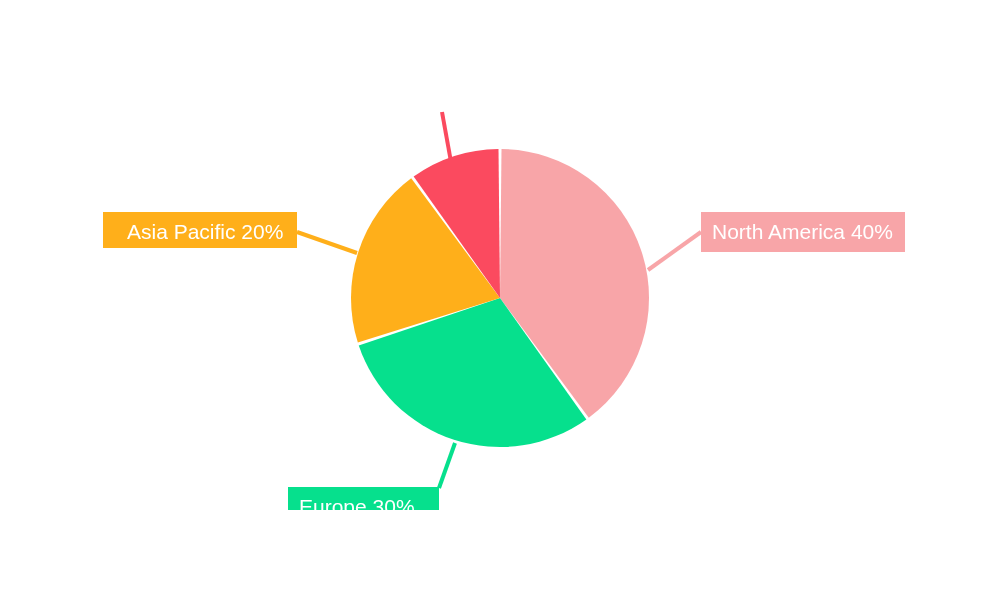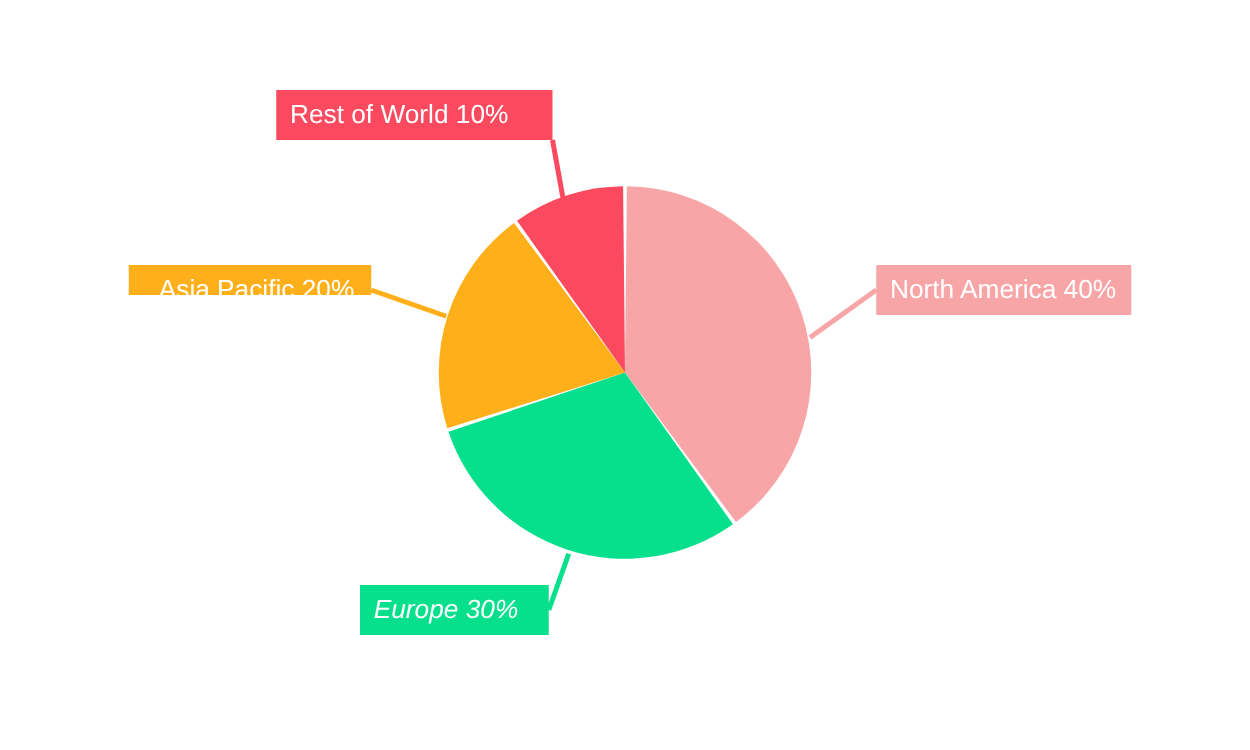--- a/index.html
+++ b/index.html
@@ -51,17 +51,16 @@
     </g>
     <g>
       <path d="M 500.00 298.00 L 501.50 149.01 A 149 149 0 0 1 588.79 417.66 Z" fill="#f8a5a8"></path>
       <path d="M 500.00 298.00 L 586.36 419.42 A 149 149 0 0 1 358.76 345.47 Z" fill="#06e08d"></path>
       <path d="M 500.00 298.00 L 357.84 342.61 A 149 149 0 0 1 411.21 178.34 Z" fill="#ffaf1a"></path>
       <path d="M 500.00 298.00 L 413.64 176.58 A 149 149 0 0 1 498.50 149.01 Z" fill="#fb4a5f"></path>
     </g>
   </svg>
 
   <div class="data-label" style="left: 701px; top: 212px; width: 204px; height: 40px; background: rgb(248, 165, 168);">North America 40%</div>
-  <div class="data-label" style="left: 288px; top: 468px; width: 151px; height: 40px; background: rgb(6, 224, 141); font-style: italic;">Europe 30%</div>
-  <div class="data-label" style="left: 103px; top: 212px; width: 194px; height: 24px; background: rgb(255, 175, 26); padding-left: 24px;">Asia Pacific 20%</div>
-  <div class="data-label" style="left: 221px; top: 72px; width: 221px; height: 40px; background: rgb(251, 74, 95);">Rest of World 10%</div>
+  <div class="data-label" style="left: 288px; top: 487px; width: 151px; height: 23px; background: rgb(6, 224, 141);">Europe 30%</div>
+  <div class="data-label" style="left: 103px; top: 212px; width: 194px; height: 36px; background: rgb(255, 175, 26); padding-left: 24px;">Asia Pacific 20%</div>
 
 </div>
 
 </body></html>

